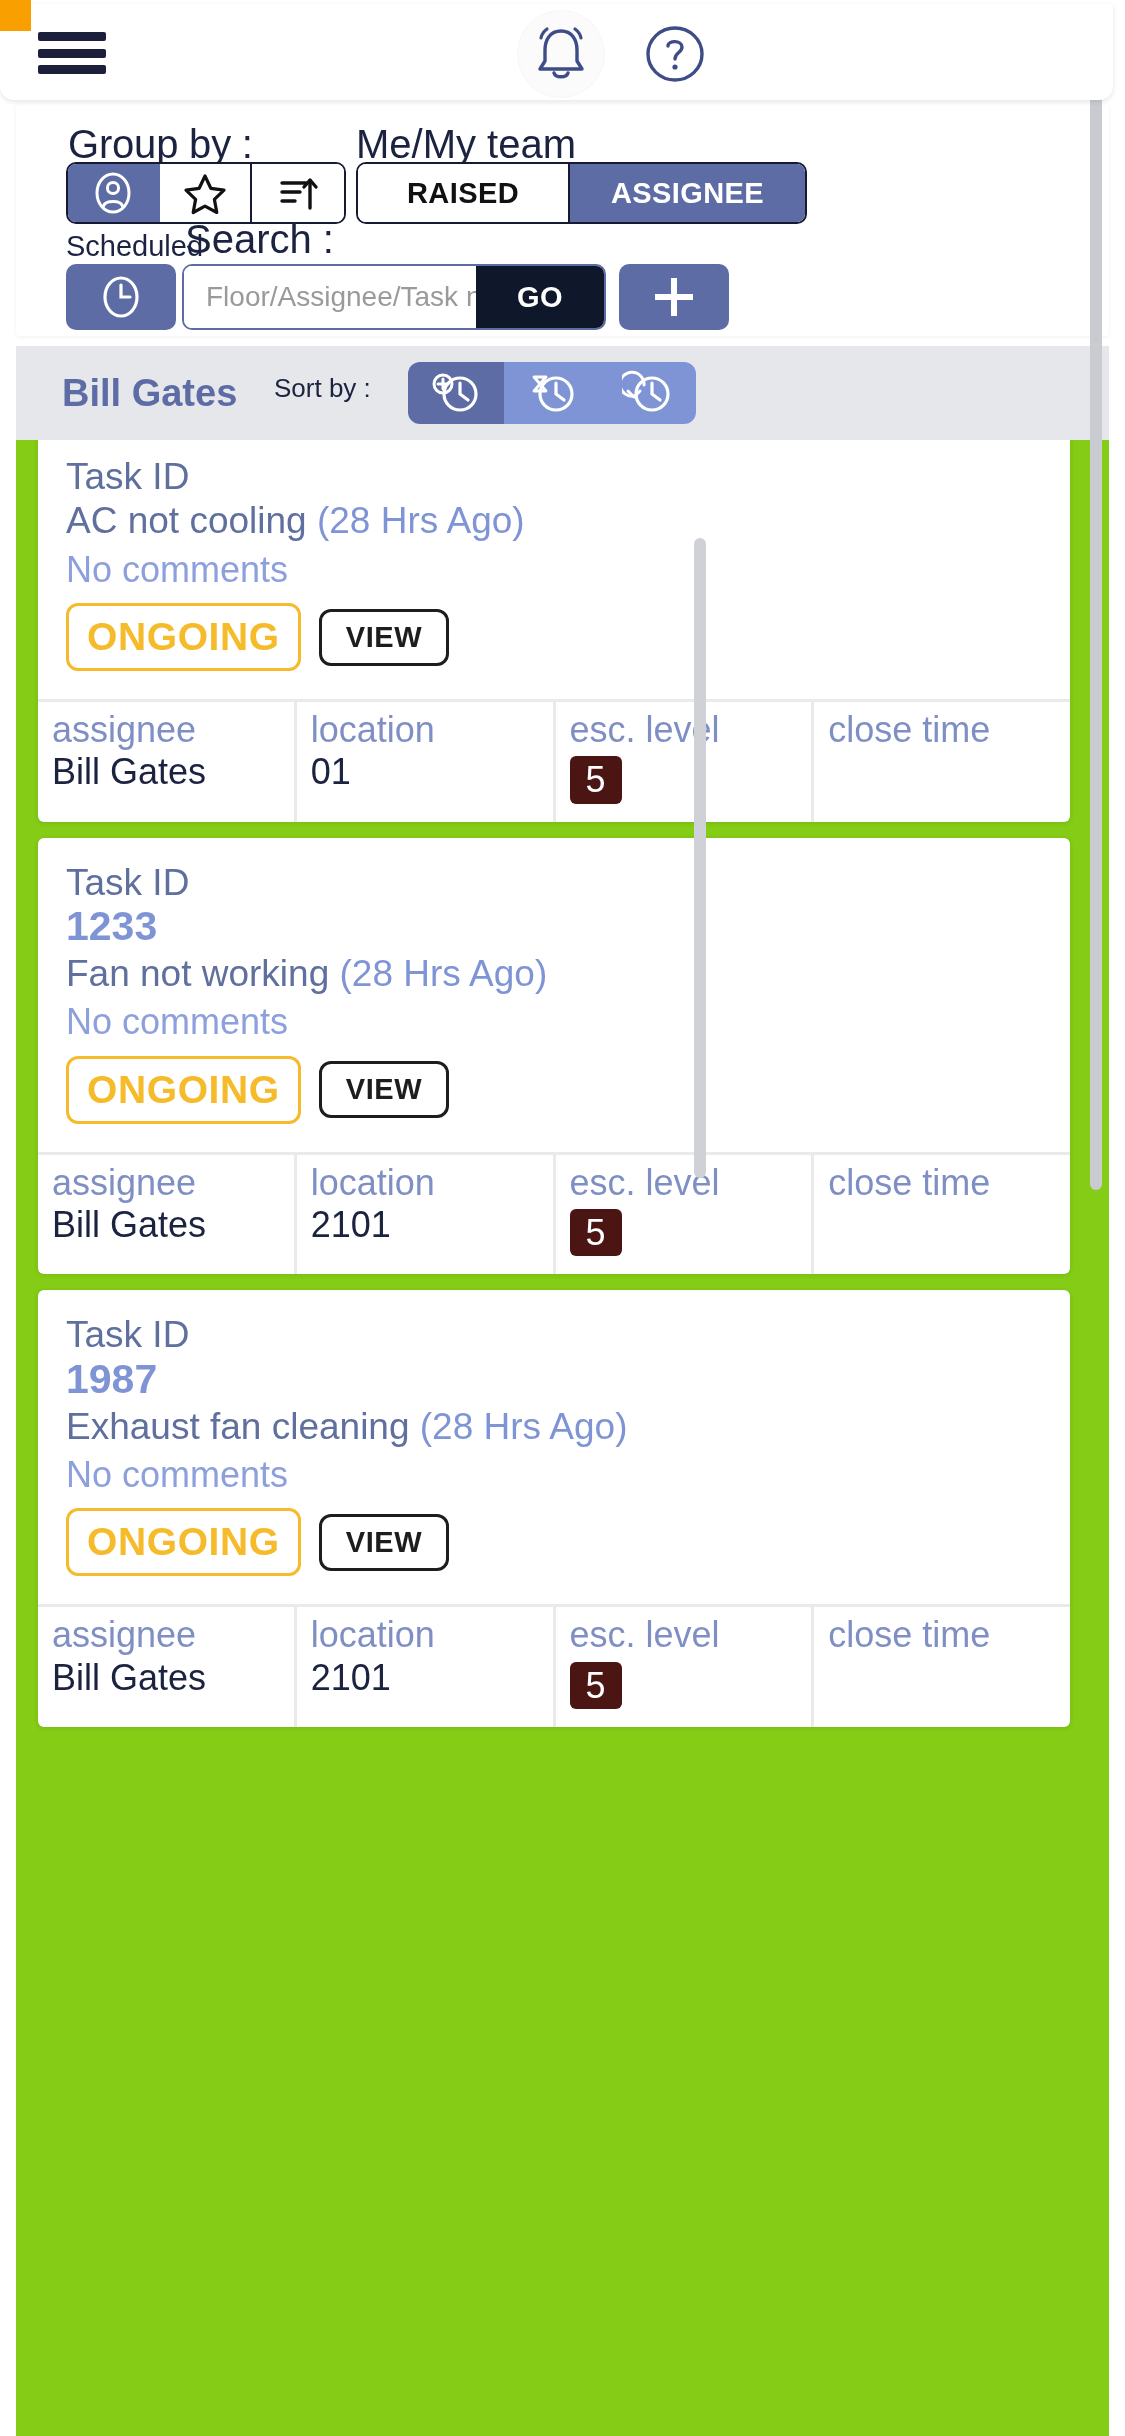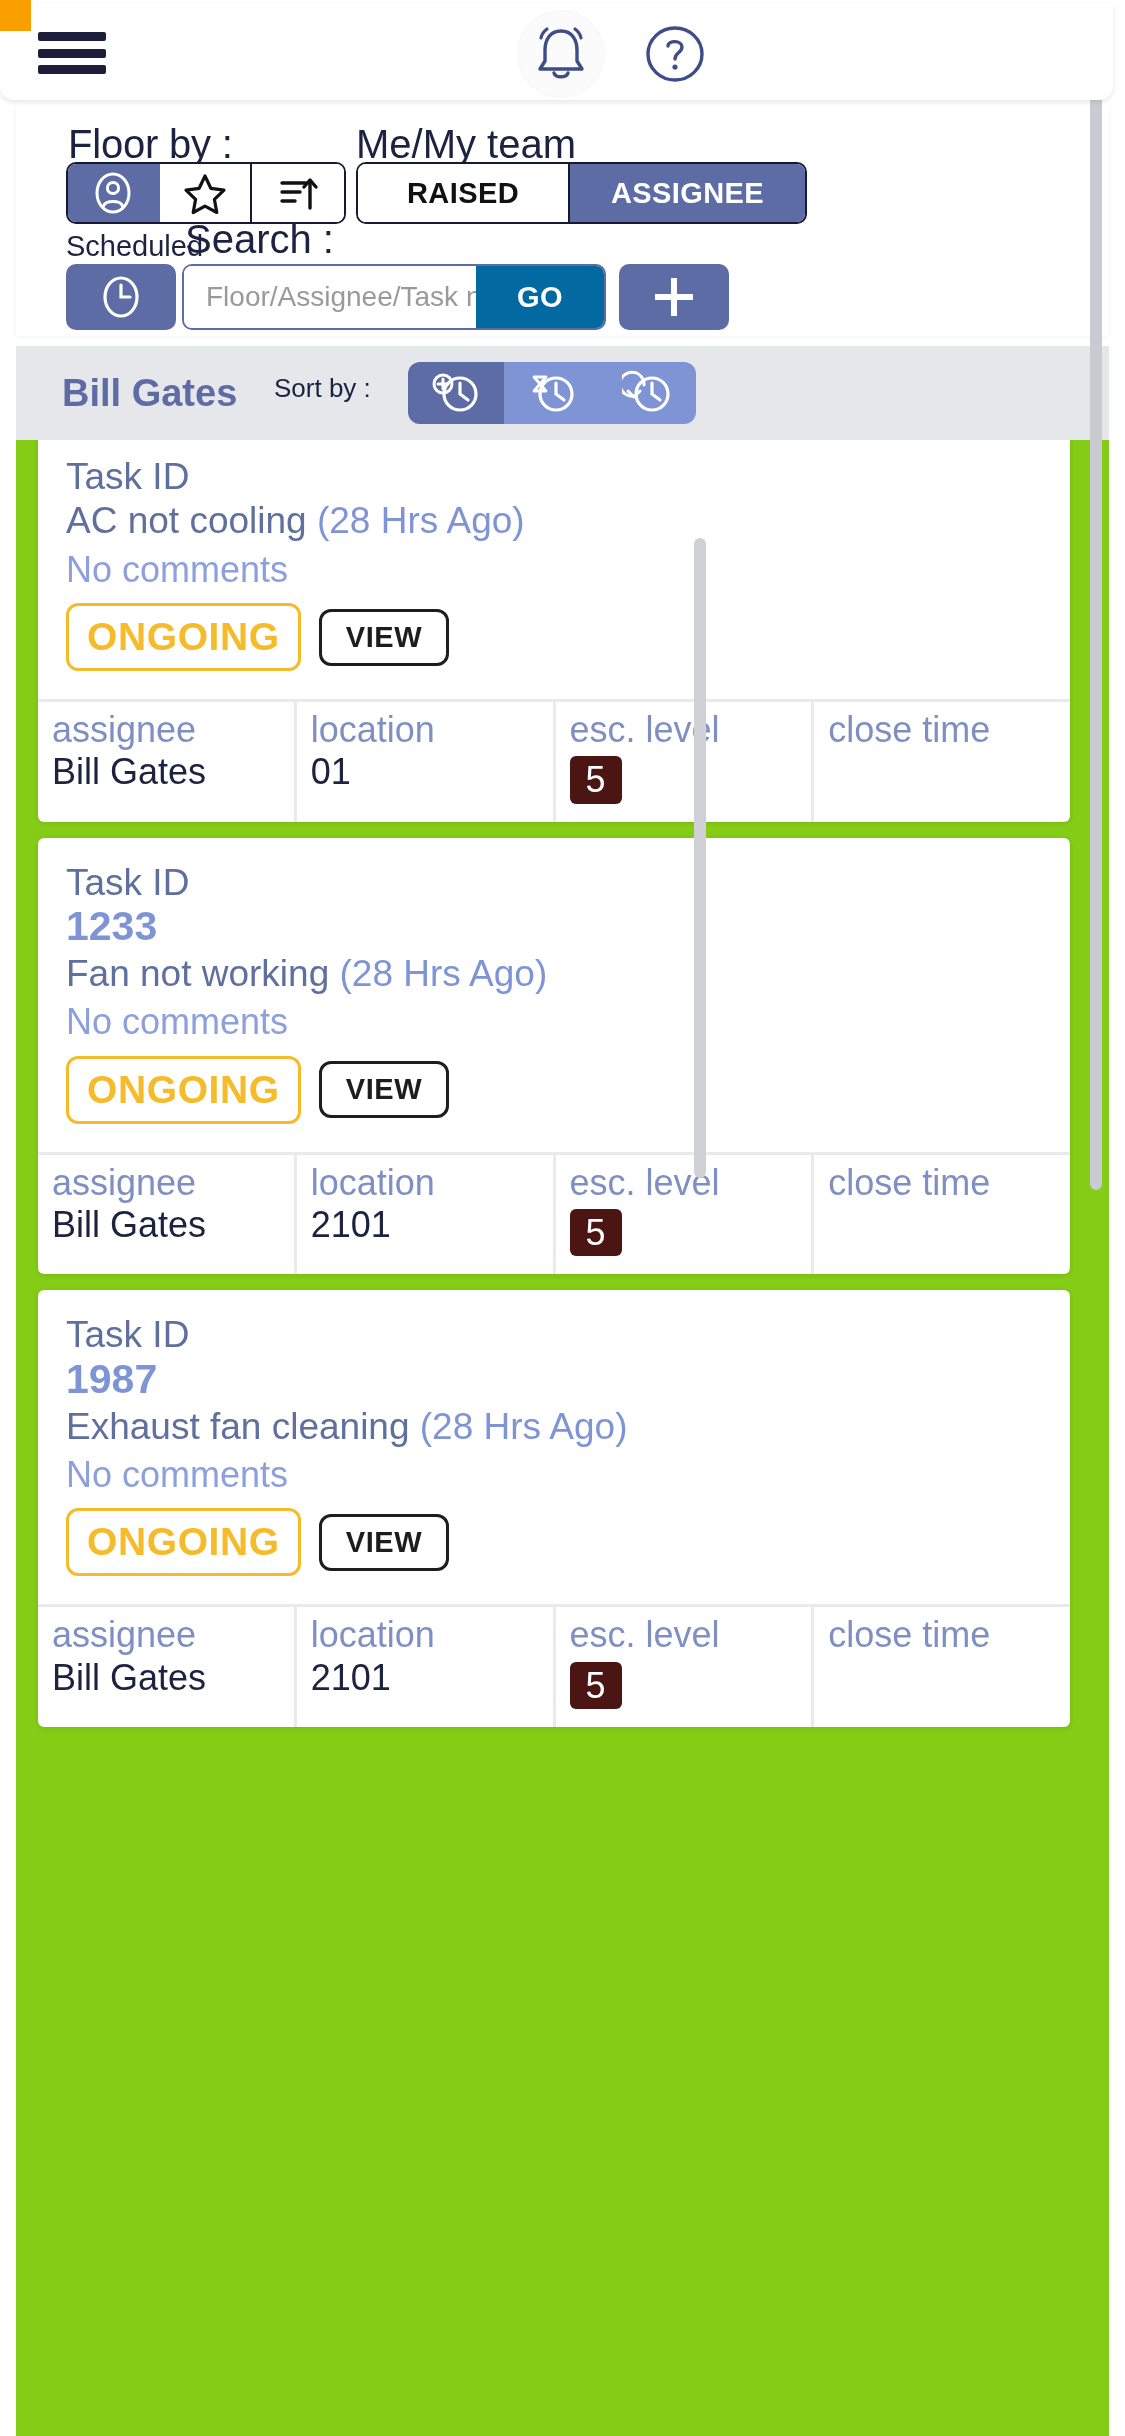--- a/index.html
+++ b/index.html
@@ -137,21 +137,21 @@
     overflow: hidden; background: #ffffff;
   }
   .search-box input {
     flex: 1; border: none; outline: none;
     font-size: 28px; color: #222; padding-left: 22px;
     font-family: "Liberation Sans", sans-serif;
     background: #ffffff; min-width: 0;
   }
   .search-box input::placeholder { color: #9a9a9a; }
   .btn-go {
-    width: 128px; background: #0369a1; color: #ffffff;
+    width: 128px; background: #0f172a; color: #ffffff;
     display: flex; align-items: center; justify-content: center;
     font-size: 29px; font-weight: 700; letter-spacing: 0.5px;
     cursor: pointer;
   }
   .btn-add {
     position: absolute; left: 603px; top: 160px;
     width: 110px; height: 66px;
     background: #5e6ca5; border-radius: 10px;
     display: flex; align-items: center; justify-content: center;
     cursor: pointer;
@@ -297,21 +297,21 @@
       <svg width="62" height="62" viewBox="0 0 62 62">
         <ellipse cx="31" cy="31" rx="27" ry="26" fill="none" stroke="#3e4d87" stroke-width="3.4"></ellipse>
         <path d="M24 23 C24 17 38 17 38 24 C38 30 31 29 31 36" fill="none" stroke="#3e4d87" stroke-width="3.4" stroke-linecap="round"></path>
         <circle cx="31" cy="44" r="2.6" fill="#3e4d87"></circle>
       </svg>
     </div>
   </div>
 
   <div class="filter-panel">
 
-    <div class="lbl-groupby">Floor by :</div>
+    <div class="lbl-groupby">Group by :</div>
     <div class="lbl-memyteam">Me/My team</div>
 
     <div class="seg-group-by">
       <div class="seg active">
         <svg width="46" height="46" viewBox="0 0 46 46">
           <ellipse cx="23" cy="23" rx="16" ry="19" fill="none" stroke="#ffffff" stroke-width="3"></ellipse>
           <circle cx="23" cy="18" r="5.6" fill="none" stroke="#ffffff" stroke-width="3"></circle>
           <path d="M13.5 36 C15.5 30 30.5 30 32.5 36" fill="none" stroke="#ffffff" stroke-width="3" stroke-linecap="round"></path>
         </svg>
       </div>

